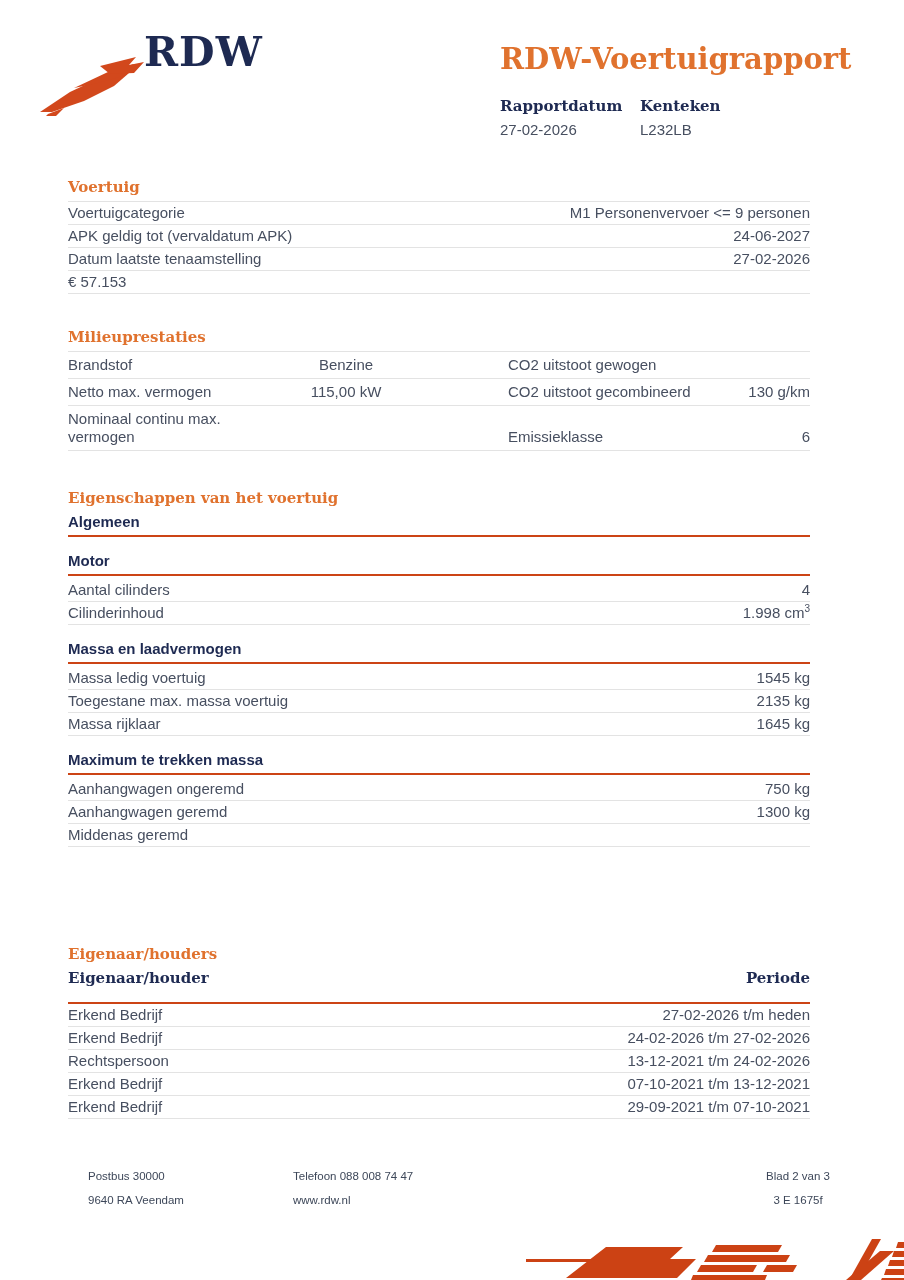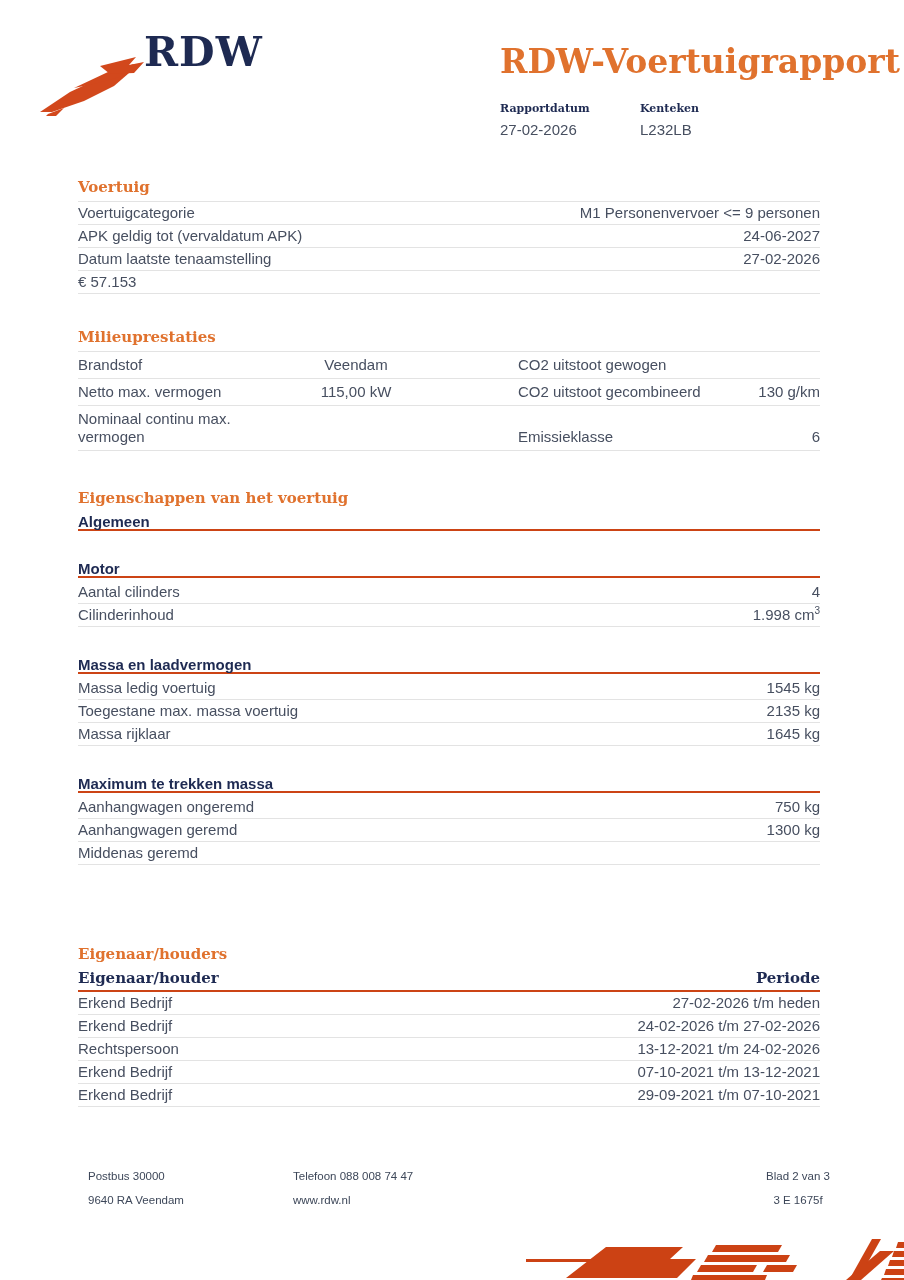--- a/index.html
+++ b/index.html
@@ -20,47 +20,47 @@
 
   
   .logo-swoosh{left:38px;top:50px;width:114px;height:66px}
   .logo-text{
     left:144px;top:28px;
     font-family:"DejaVu Serif",serif;font-weight:700;font-size:41px;
     color:var(--navy);letter-spacing:1px;
   }
   .head-right{left:500px;top:42px;width:330px}
   .doc-title{
-    font-family:"DejaVu Serif",serif;font-weight:700;font-size:33px;
+    font-family:"DejaVu Serif",serif;font-weight:700;font-size:29px;
     color:var(--orange-heading);white-space:nowrap;
   }
   .meta{display:flex;margin-top:21px}
   .meta-col{width:140px}
   .meta-label{
-    font-family:"DejaVu Serif",serif;font-weight:700;font-size:11px;color:var(--navy);
+    font-family:"DejaVu Serif",serif;font-weight:700;font-size:15px;color:var(--navy);
   }
   .meta-value{font-size:15px;margin-top:6px;color:var(--body-text)}
 
   
-  section{position:absolute;left:78px;width:742px}
+  section{position:absolute;left:68px;width:742px}
   #sec-voertuig{top:180px}
   #sec-milieu{top:330px}
   #sec-eigenschappen{top:491px}
   #sec-eigenaars{top:947px}
 
   h2.orange{
     font-family:"DejaVu Serif",serif;font-weight:700;font-size:15px;
     color:var(--orange-heading);margin-bottom:6px;line-height:15px;
   }
   h3.sub-title{
     font-family:"Liberation Sans",sans-serif;font-weight:700;font-size:15px;
-    color:var(--navy);line-height:15px;
+    color:var(--navy);line-height:15px;padding-bottom:6px;
     border-bottom:2px solid var(--red-orange);
   }
-  .sub{margin-top:30px}
+  .sub{margin-top:16px}
   .sub:first-of-type{margin-top:8px}
   .sub .rows{margin-top:3px}
 
   .rows.topline{border-top:1px solid var(--separator)}
   .row{
     display:flex;align-items:flex-end;
     border-bottom:1px solid var(--separator);
     padding:2px 0;font-size:15px;line-height:18px;
   }
   .row .cell.label{flex:1;text-align:left}
@@ -72,21 +72,21 @@
   .row.double .cell{flex:none}
   .row.double .l1{width:160px;text-align:left}
   .row.double .v1{width:236px;text-align:center}
   .row.double .l2{margin-left:44px;flex:1;text-align:left}
   .row.double .v2{min-width:90px;text-align:right}
 
   
   .table-head{
     display:flex;justify-content:space-between;margin-top:7px;
     font-family:"DejaVu Serif",serif;font-weight:700;font-size:15px;
-    color:var(--navy);padding-bottom:3px;border-bottom:2px solid var(--red-orange);
+    color:var(--navy);padding-bottom:15px;border-bottom:2px solid var(--red-orange);
   }
 
   
   footer{
     position:absolute;left:88px;top:1168px;width:742px;
     display:grid;grid-template-columns:205px 1fr auto;
     font-size:11.5px;color:var(--footer-text);
   }
   footer .line{height:24px;line-height:16px}
   footer .col-right{text-align:center}
@@ -141,21 +141,21 @@
           <span class="cell value">€ 57.153</span>
         </div>
       </div>
   </section>
 
   <section id="sec-milieu">
     <h2 class="orange">Milieuprestaties</h2>
     <div class="rows topline">
         <div class="row double">
           <span class="cell label l1">Brandstof</span>
-          <span class="cell value v1">Veendam</span>
+          <span class="cell value v1">Benzine</span>
           <span class="cell label l2">CO2 uitstoot gewogen</span>
           <span class="cell value v2"></span>
         </div>
         <div class="row double">
           <span class="cell label l1">Netto max. vermogen</span>
           <span class="cell value v1">115,00 kW</span>
           <span class="cell label l2">CO2 uitstoot gecombineerd</span>
           <span class="cell value v2">130 g/km</span>
         </div>
         <div class="row double">

